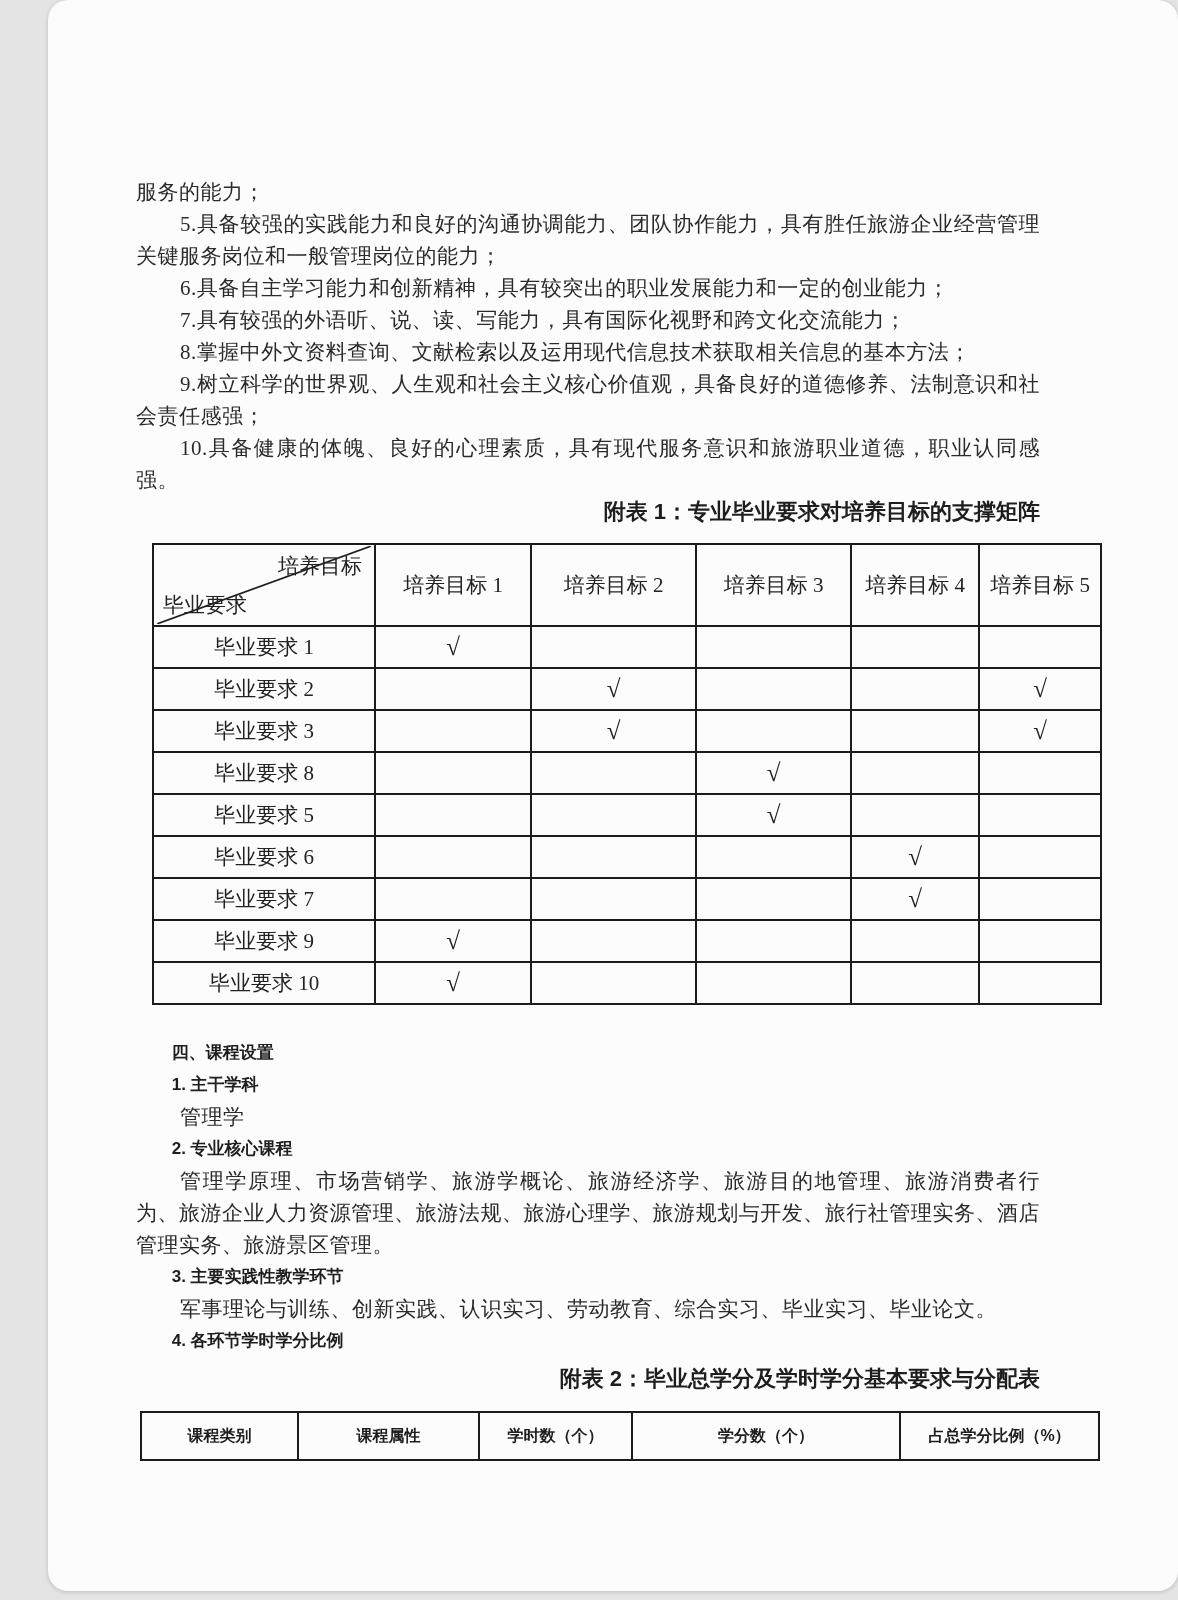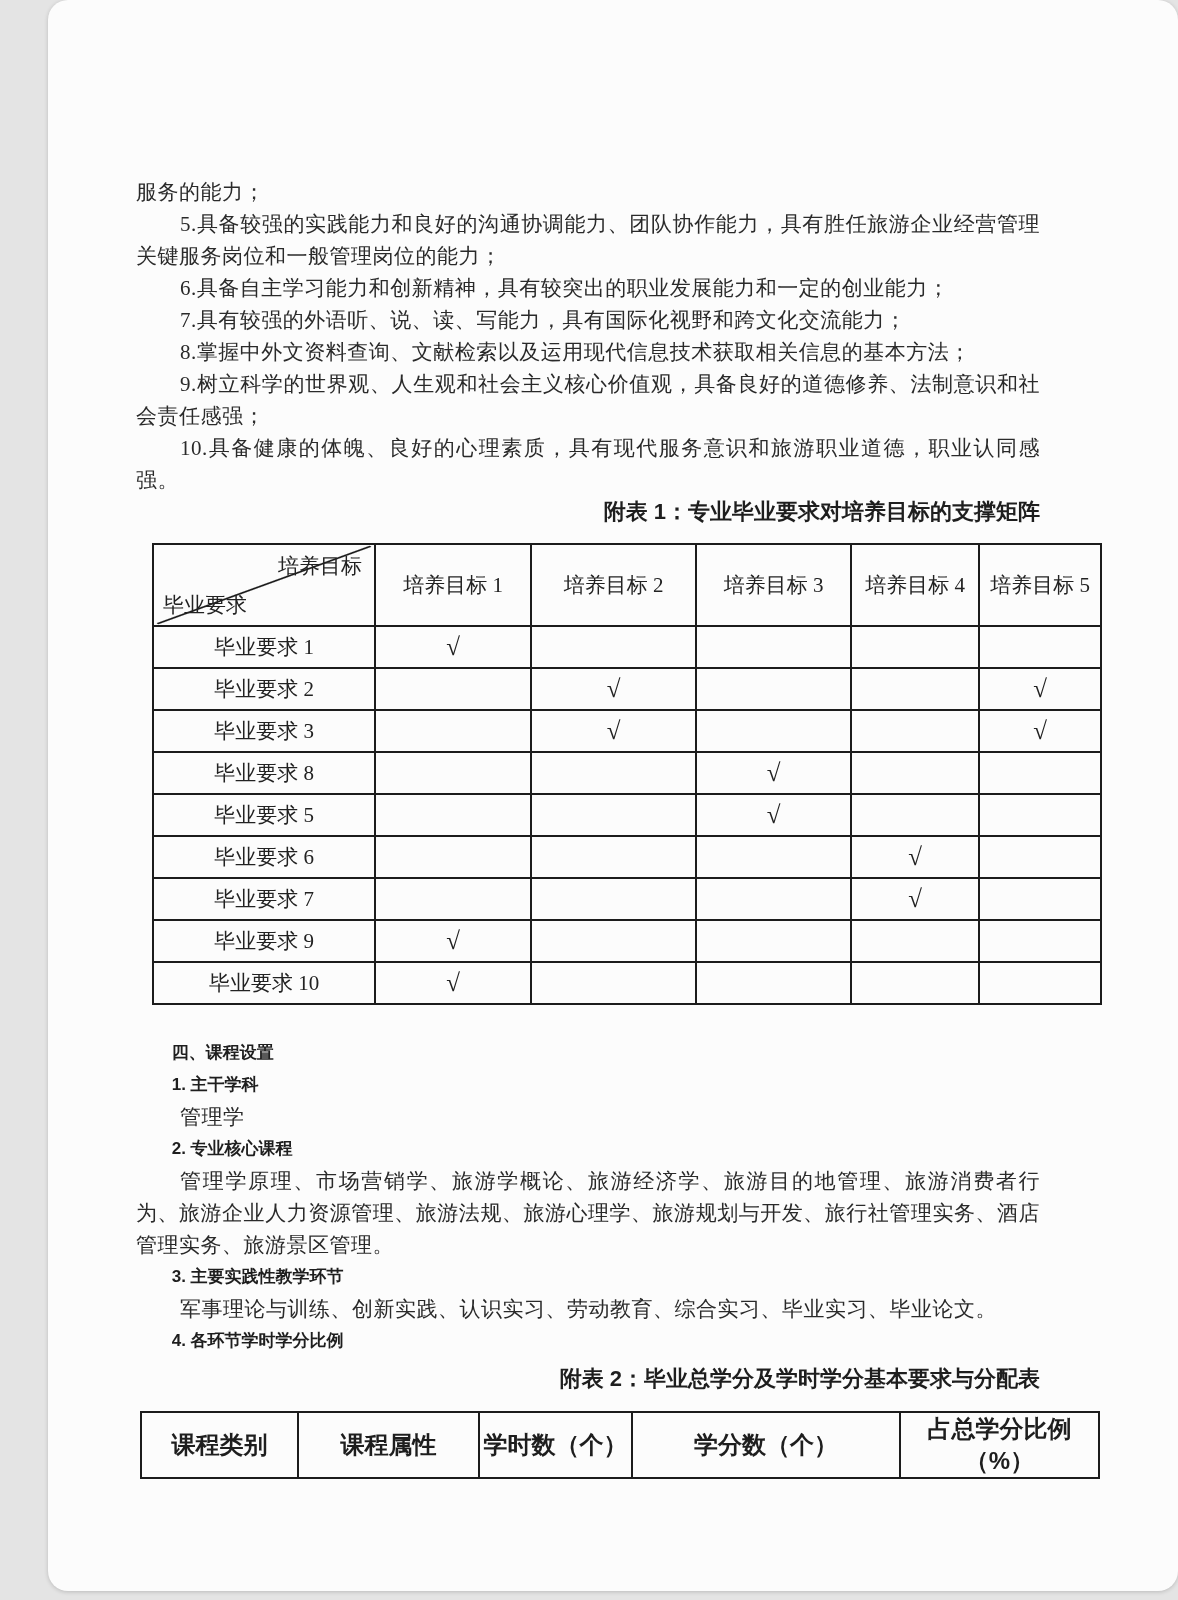--- a/index.html
+++ b/index.html
@@ -61,21 +61,21 @@
     font-weight: bold; font-size: 17px; line-height: 32px;
     color: #1e1e1e; padding-left: 2.1em;
   }
   .sec-heading.first { margin-top: 32px; }
 
   
   table.alloc {
     table-layout: fixed; border-collapse: collapse;
     width: 958px; margin: 16px 0 0 4px;
     font-family: "Liberation Sans", "DejaVu Sans", sans-serif;
-    font-weight: bold; font-size: 24px; color: #1e1e1e; border-radius: 9px;
+    font-weight: bold; font-size: 16px; color: #1e1e1e; border-radius: 9px;
   }
   table.alloc td {
     border: 2px solid #1c1c1c; text-align: center; vertical-align: middle;
     height: 48px; overflow: hidden;
   }
 </style>
 </head>
 <body>
 
 <div class="stage">

